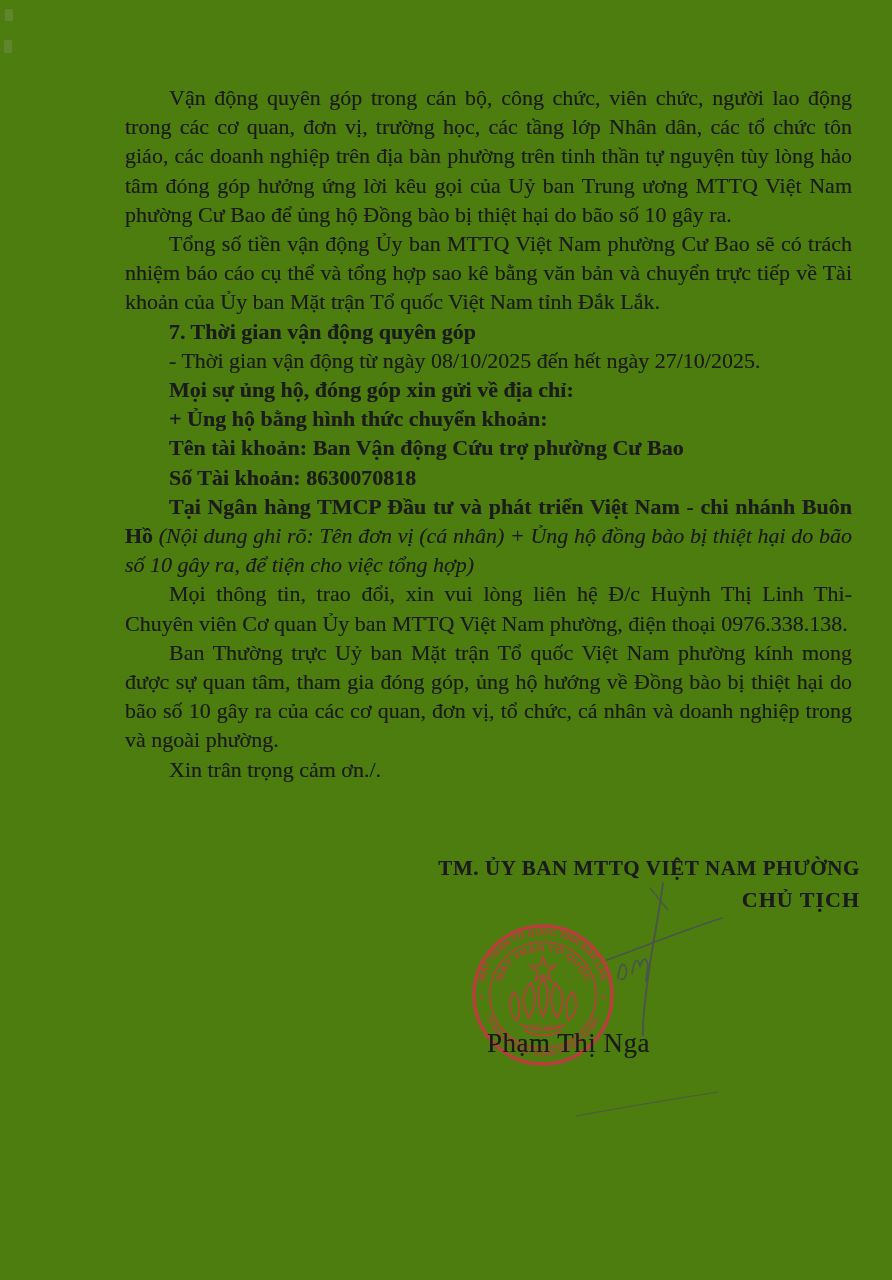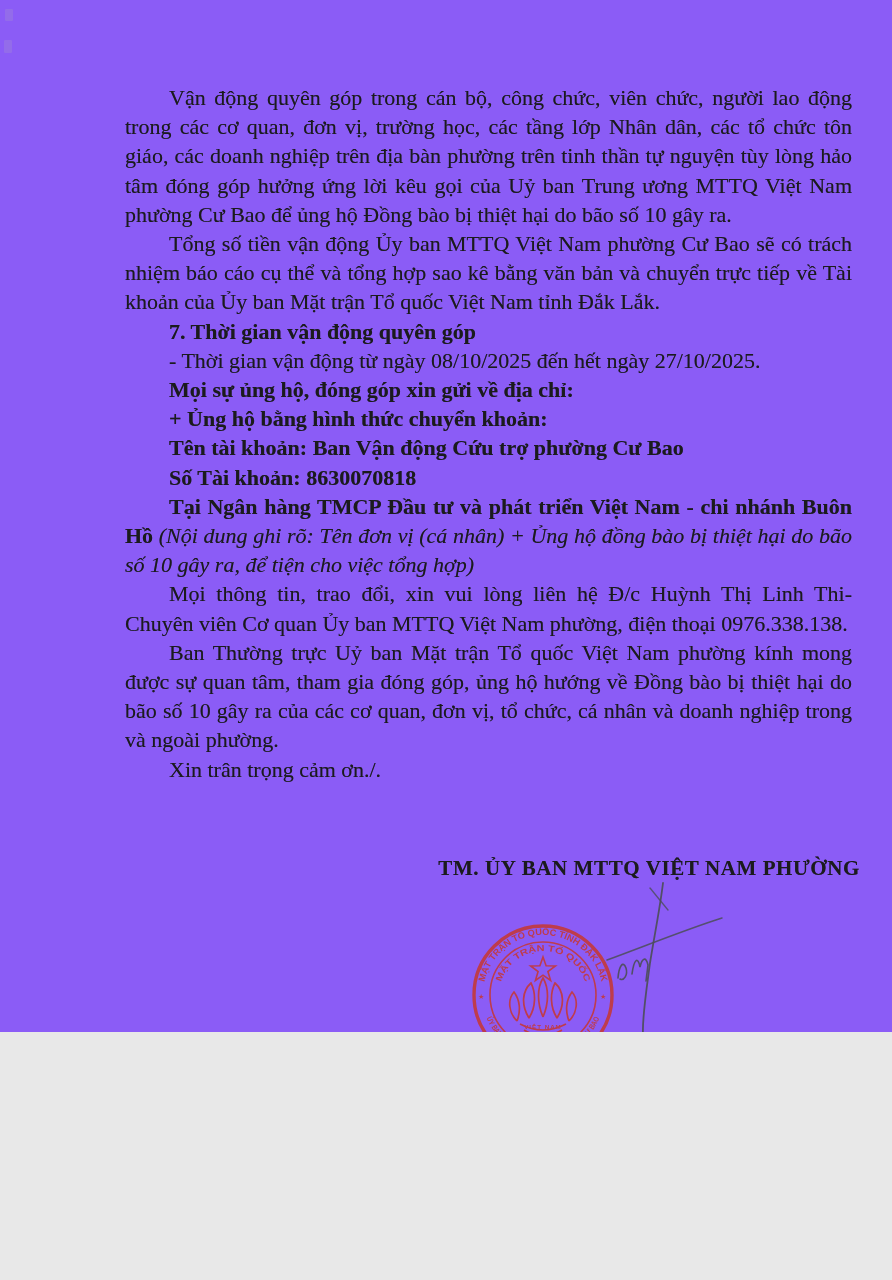--- a/index.html
+++ b/index.html
@@ -1,19 +1,19 @@
 <!DOCTYPE html>
 <html><head>
 <meta charset="utf-8">
 <style>
   html,body{margin:0;padding:0;background:#e8e8e8;}
   .page{
     position:relative;
-    width:892px;height:1032px;
-    background:#8b5cf6;
+    width:892px;height:1280px;
+    background:#4d7c0f;
     overflow:hidden;
     font-family:"Liberation Serif","DejaVu Serif",serif;
     color:#1b1b1d;
   }
   .doc{
     position:absolute;
     left:125px;top:83px;width:727px;
     font-size:22px;line-height:29.2px;
     text-align:justify;
     text-shadow:0 0 .4px rgba(20,20,20,.45);
@@ -60,20 +60,21 @@
     <p class="bold">Tên tài khoản: Ban Vận động Cứu trợ phường Cư Bao</p>
     <p class="bold">Số Tài khoản: 8630070818</p>
     <p><span class="bold">Tại Ngân hàng TMCP Đầu tư và phát triển Việt Nam - chi nhánh Buôn Hồ </span><span class="ital">(Nội dung ghi rõ: Tên đơn vị (cá nhân) + Ủng hộ đồng bào bị thiệt hại do bão số 10 gây ra, để tiện cho việc tổng hợp)</span></p>
     <p>Mọi thông tin, trao đổi, xin vui lòng liên hệ Đ/c Huỳnh Thị Linh Thi- Chuyên viên Cơ quan Ủy ban MTTQ Việt Nam phường, điện thoại 0976.338.138.</p>
     <p>Ban Thường trực Uỷ ban Mặt trận Tổ quốc Việt Nam phường kính mong được sự quan tâm, tham gia đóng góp, ủng hộ hướng về Đồng bào bị thiệt hại do bão số 10 gây ra của các cơ quan, đơn vị, tổ chức, cá nhân và doanh nghiệp trong và ngoài phường.</p>
     <p>Xin trân trọng cảm ơn./.</p>
   </div>
 
   <div class="sigblock">
     <p class="sig-org">TM. ỦY BAN MTTQ VIỆT NAM PHƯỜNG</p>
+    <p class="sig-title">CHỦ TỊCH</p>
   </div>
 
   <svg class="stamp" viewBox="0 0 150 150">
     <defs>
       <path id="st-top" d="M 15.9 64.6 A 60 60 0 0 1 134.1 64.6" fill="none"></path>
       <path id="st-bottom" d="M 17.7 95.9 A 61 61 0 0 0 132.3 95.9" fill="none"></path>
       <path id="st-inner" d="M 31 75 A 44 44 0 0 1 119 75" fill="none"></path>
     </defs>
     <g stroke="#c23a40" fill="none">
       <circle cx="75" cy="75" r="69" stroke-width="3.4"></circle>

